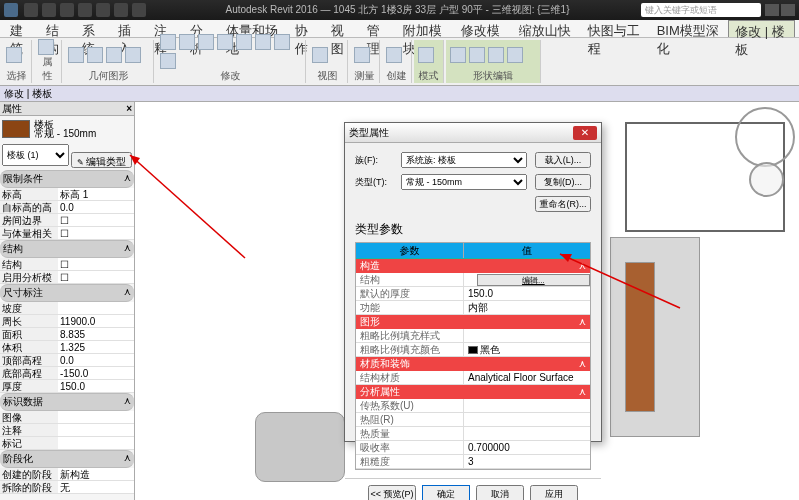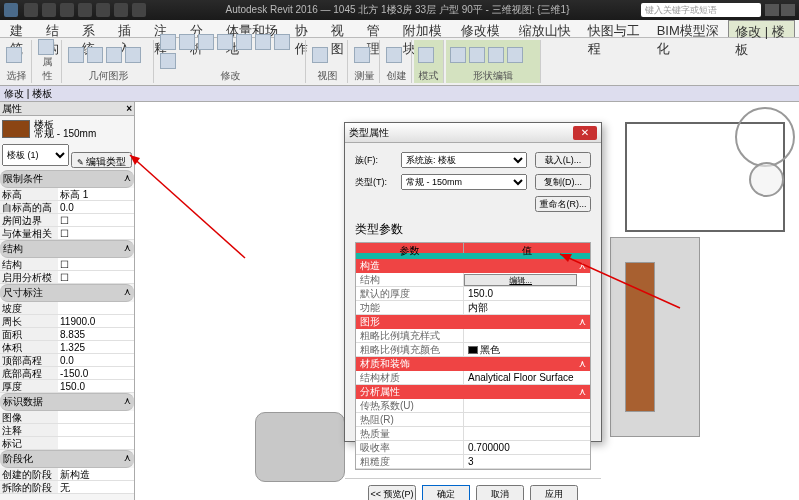--- a/index.html
+++ b/index.html
@@ -58,28 +58,28 @@
 .dialog-title { height: 20px; background: linear-gradient(#fff, #e0e0e0); border-bottom: 1px solid #aaa; display: flex; align-items: center; padding: 4px 4px; }
 .dialog-title .text { flex: 1; font-size: 10px; }
 .dialog-title .close { width: 24px; height: 14px; background: #c83030; color: #fff; text-align: center; line-height: 14px; cursor: pointer; border-radius: 2px; }
 .dialog-body { flex: 1; padding: 8px 10px; display: flex; flex-direction: column; gap: 4px; }
 .dlg-row { display: flex; align-items: center; gap: 4px; height: 18px; }
 .dlg-row .lbl { width: 42px; font-size: 9px; }
 .dlg-row select { flex: 1; height: 16px; font-size: 9px; }
 .dlg-row button { width: 56px; height: 16px; font-size: 9px; margin-left: 4px; }
 .dlg-params { margin-top: 4px; font-size: 12px; }
 .dlg-grid { border: 1px solid #aaa; background: #fff; flex: 1; overflow-y: auto; overflow-x: hidden; }
-.dlg-grid-head { display: flex; background: #ef4444; border-bottom: 6px solid #14b8a6; height: 16px; font-size: 9px; justify-content: center; }
+.dlg-grid-head { display: flex; background: #0ea5e9; border-bottom: 1px solid #14b8a6; height: 16px; font-size: 9px; justify-content: center; }
 .dlg-grid-head .c1 { width: 108px; text-align: center; line-height: 16px; border-right: 1px solid #aaa; }
 .dlg-grid-head .c2 { flex: 1; text-align: center; line-height: 16px; }
 .dlg-section { background: #ef4444; color: #fff; padding: 1px 4px; font-size: 9px; display: flex; justify-content: space-between; height: 14px; line-height: 12px; }
 .dlg-prow { display: flex; height: 14px; border-bottom: 1px solid #ddd; font-size: 8px; }
 .dlg-prow .c1 { width: 108px; padding: 0 4px; line-height: 14px; border-right: 1px solid #ddd; color: #666; }
 .dlg-prow .c2 { flex: 1; padding: 0 4px; line-height: 14px; }
-.dlg-prow .btn-cell { flex: 1; display: flex; align-items: center; justify-content: flex-start; text-decoration: underline; }
+.dlg-prow .btn-cell { flex: 1; display: flex; align-items: center; justify-content: flex-end; text-decoration: underline; }
 .dlg-prow .btn-cell button { width: 90%; height: 12px; font-size: 8px; background: #e8e8e8; border: 1px solid #888; }
 .dialog-btns { display: flex; gap: 6px; justify-content: center; padding: 6px; border-top: 1px solid #ccc; }
 .dialog-btns button { width: 48px; height: 18px; font-size: 9px; }
 
 
 .arrow { position: absolute; pointer-events: none; }
 .arrow-line { stroke: #d00; stroke-width: 1.5; fill: none; }
 .arrow-head { fill: #d00; }
 
 .color-swatch { display: inline-block; width: 10px; height: 8px; background: #000; border: 1px solid #666; vertical-align: middle; margin-right: 2px; }

